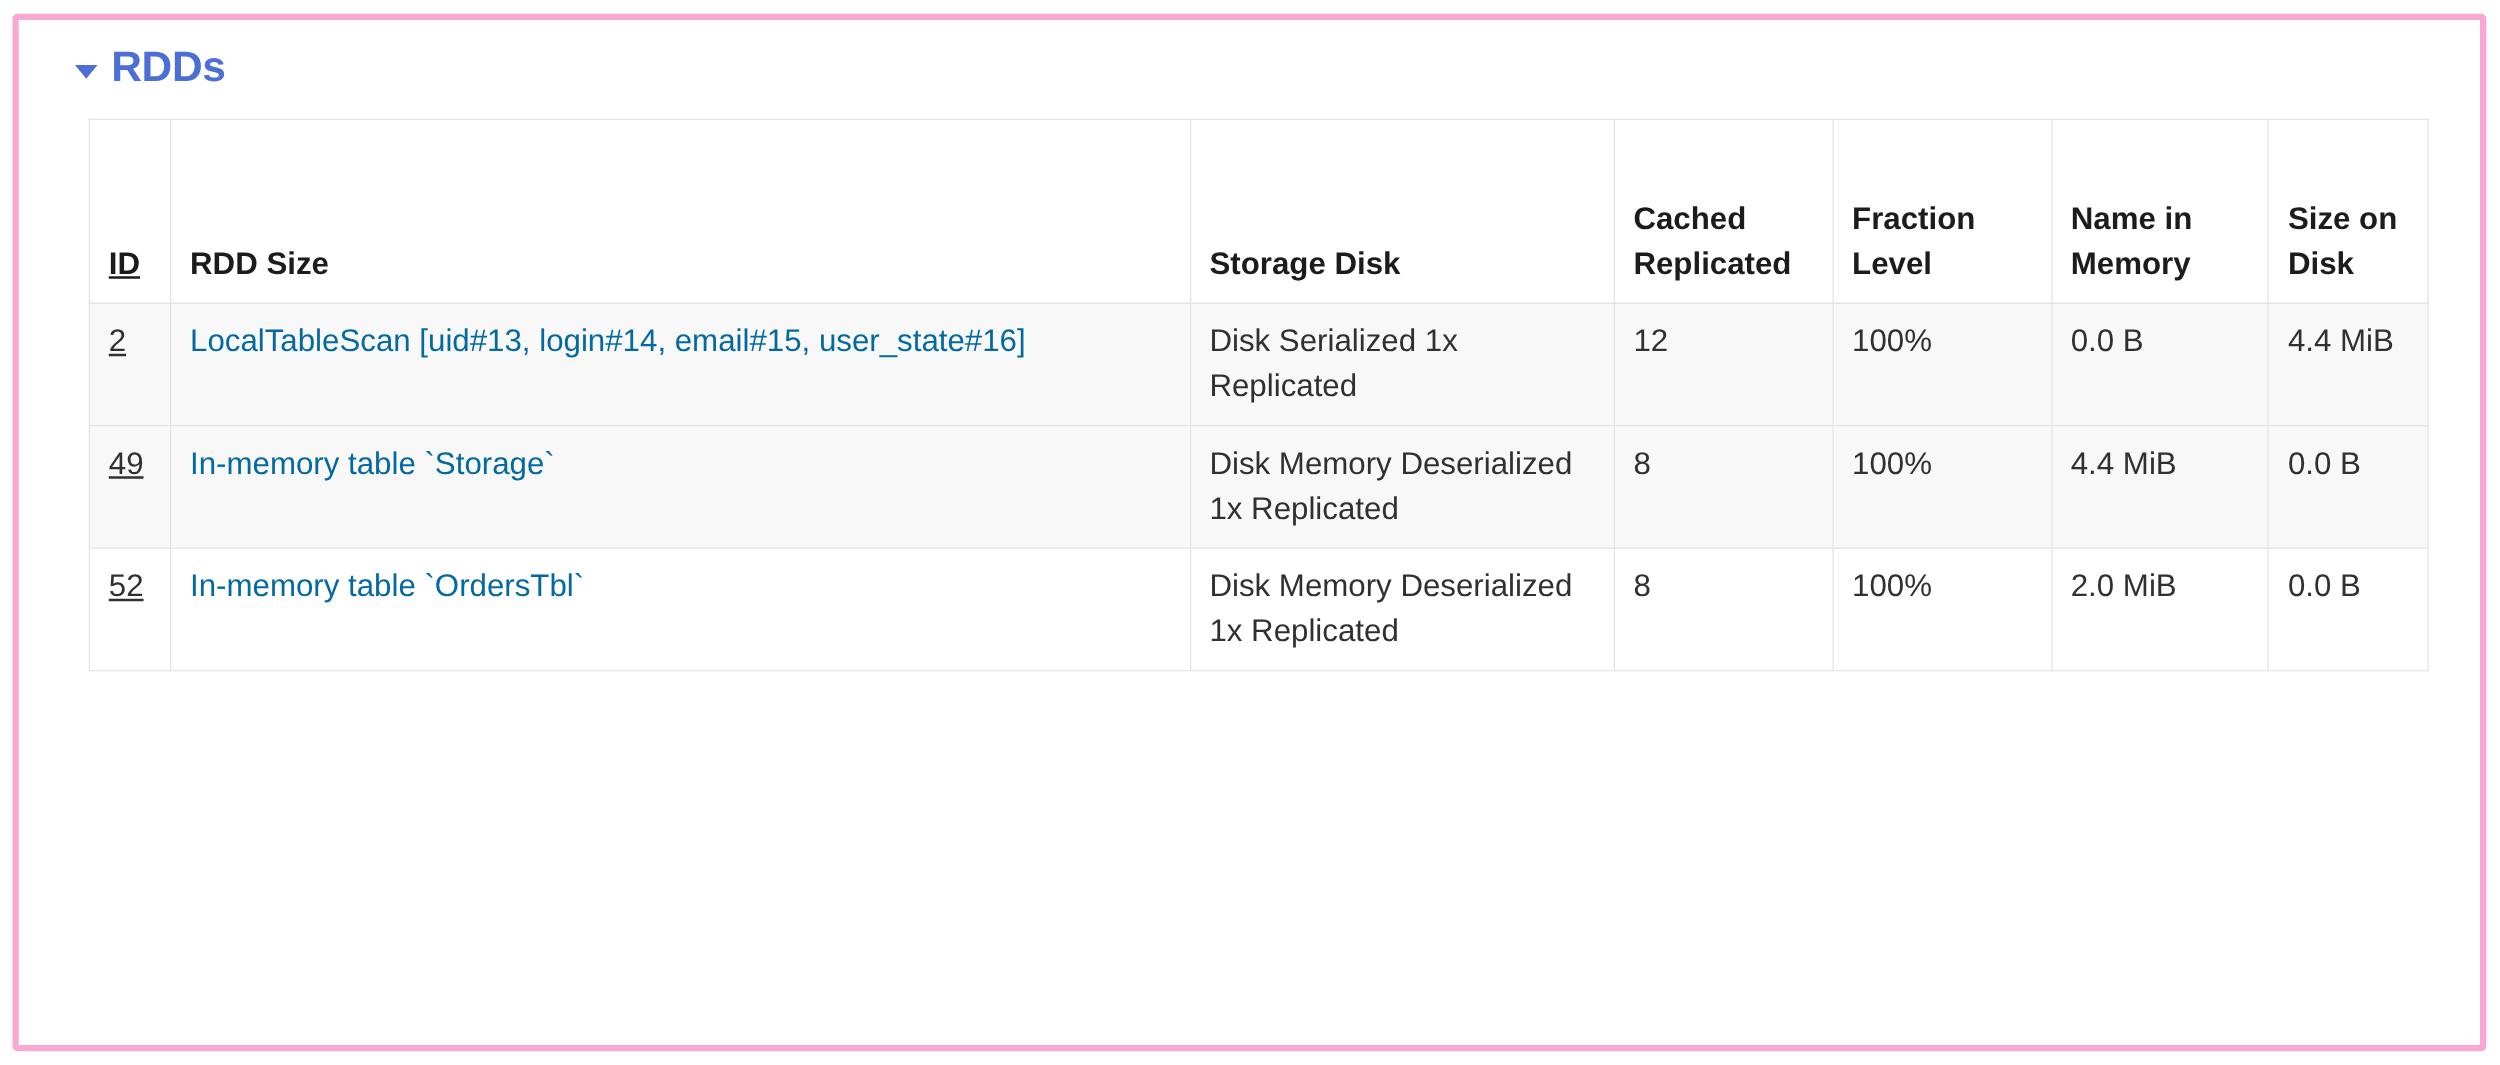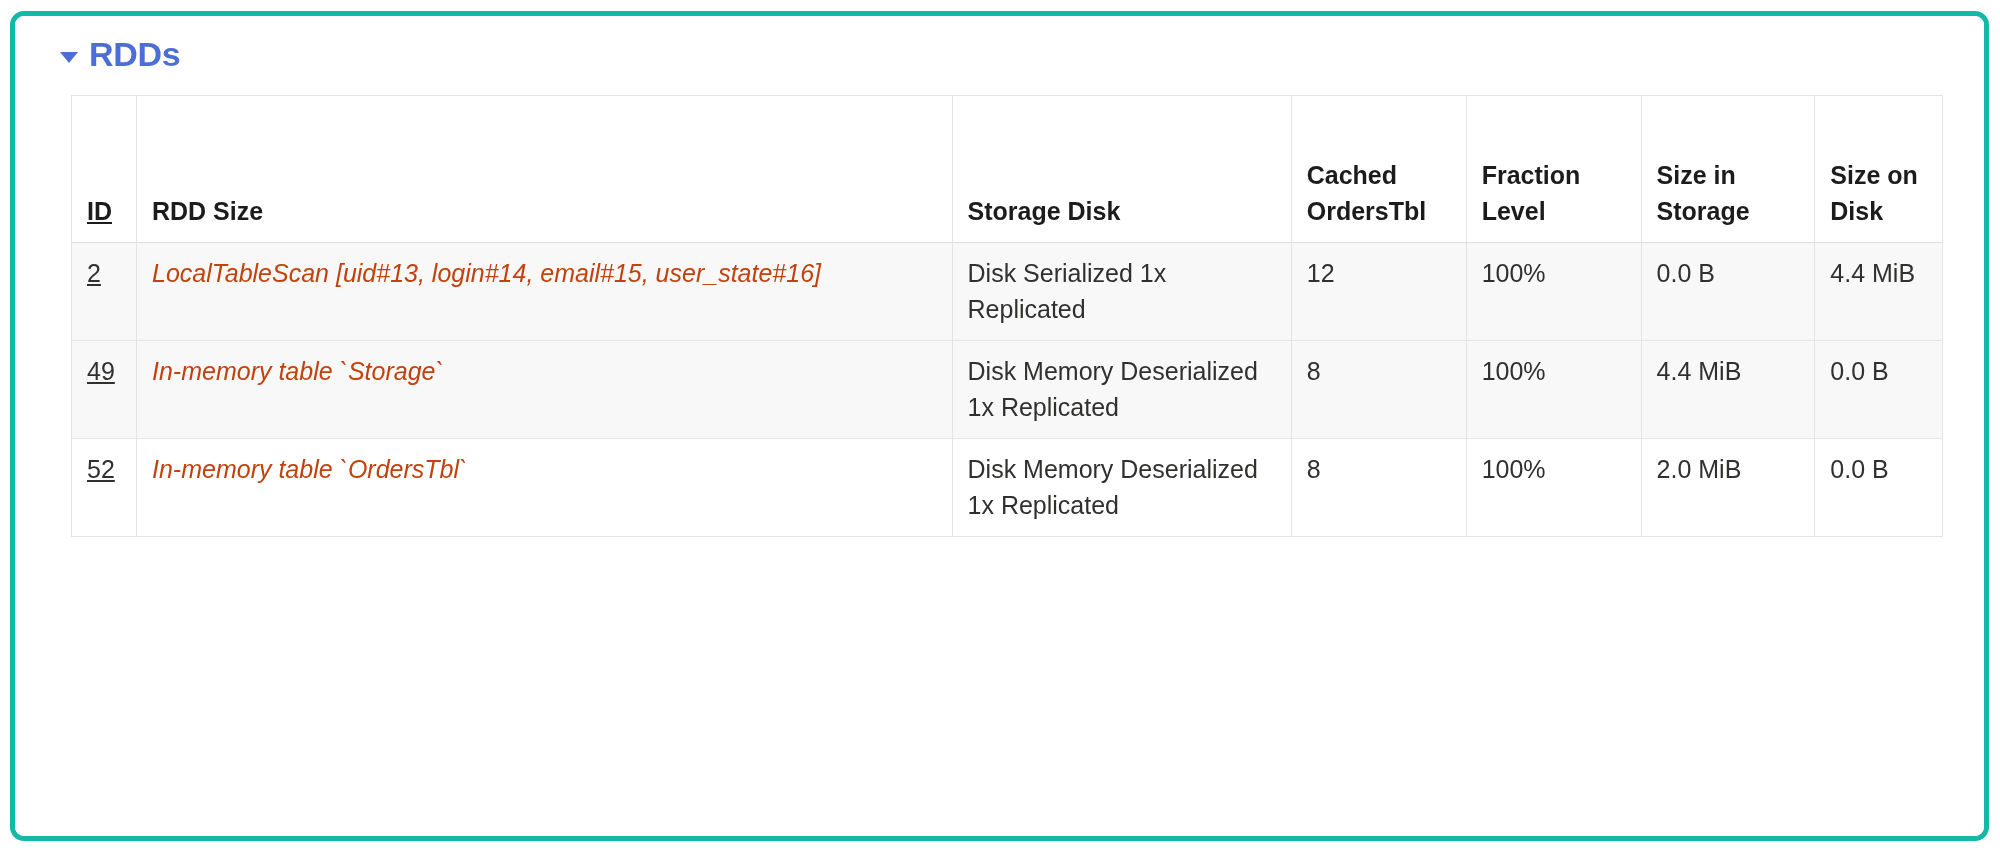--- a/index.html
+++ b/index.html
@@ -14,22 +14,22 @@
     font-family: "Liberation Sans", sans-serif;
   }
 
   
   .window-frame {
     position: absolute;
     left: 10px;
     top: 11px;
     width: 1979px;
     height: 830px;
-    border: 5px solid #14b8a6;
-    border-radius: 14px;
+    border: 5px solid #f9a8d4;
+    border-radius: 4px;
     background: #ffffff;
     box-sizing: border-box;
     overflow: hidden;
   }
 
   .page-body {
     position: absolute;
     left: 0;
     top: 0;
     right: 0;
@@ -94,24 +94,23 @@
     border-bottom: 1px solid #dedede;
     color: #1c1c1c;
   }
   table.rdd-table tbody tr.odd-row td {
     background: #f8f8f8;
   }
   table.rdd-table tbody tr.even-row td {
     background: #ffffff;
   }
   .rdd-link {
-    color: #c2410c;
+    color: #0369a1;
     text-decoration: none;
     cursor: pointer;
-    font-style: italic;
   }
 
   
   .col-id        { width: 55px; }
   .col-name      { width: 690px; }
   .col-storage   { width: 287px; }
   .col-cached    { width: 148px; }
   .col-fraction  { width: 148px; }
   .col-mem       { width: 147px; }
   .col-disk      { width: 108px; }
@@ -138,23 +137,23 @@
           <col class="col-cached">
           <col class="col-fraction">
           <col class="col-mem">
           <col class="col-disk">
         </colgroup>
         <thead>
           <tr>
             <th class="cell-id">ID</th>
             <th>RDD Size</th>
             <th>Storage Disk</th>
-            <th>Cached OrdersTbl</th>
+            <th>Cached Replicated</th>
             <th>Fraction Level</th>
-            <th>Size in Storage</th>
+            <th>Name in Memory</th>
             <th>Size on Disk</th>
           </tr>
         </thead>
         <tbody>
 
           <tr class="odd-row">
             <td class="cell-id">2</td>
             <td><a class="rdd-link">LocalTableScan [uid#13, login#14, email#15, user_state#16]</a></td>
             <td>Disk Serialized 1x Replicated</td>
             <td>12</td>

